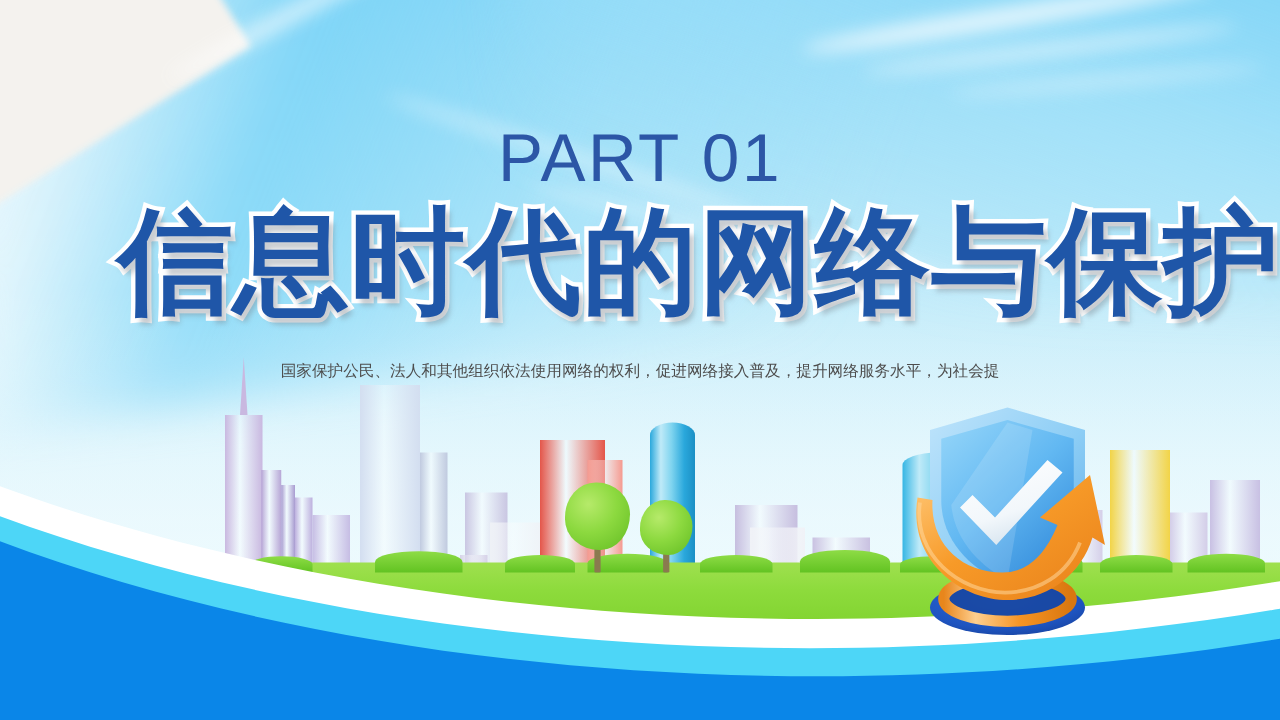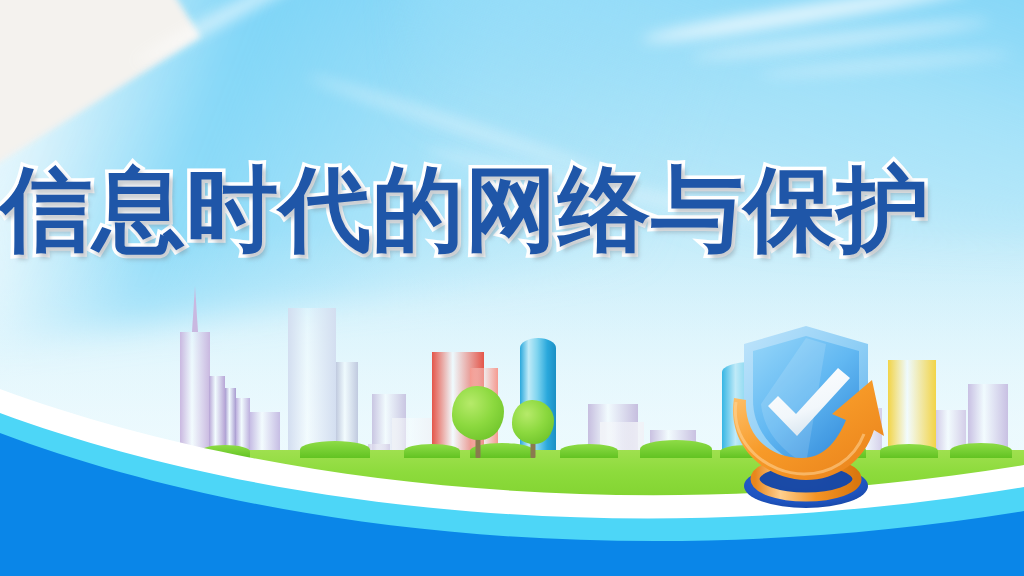--- a/index.html
+++ b/index.html
@@ -99,21 +99,21 @@
     position:absolute;left:0;right:0;top:96px;
     text-align:center;
     font-size:54px;
     letter-spacing:2px;
     color:#2c56a6;
     font-weight:400;
     font-family:"Liberation Sans","DejaVu Sans",sans-serif;
   }
   .main-title{
     position:absolute;left:0;right:0;top:160px;
-    text-align:left;
+    text-align:right;
     font-size:92px;
     line-height:1.08;
     font-weight:bold;
     color:#1f56a8;
     letter-spacing:1px;
     font-family:"DejaVu Sans","Liberation Sans",sans-serif;
     -webkit-text-stroke:7px #ffffff;
     paint-order:stroke fill;
     text-shadow:4px 5px 4px rgba(120,130,140,.40);
     white-space:nowrap;
@@ -254,19 +254,21 @@
     <path d="M100,20 L120,26 L100,146 C80,136 58,116 55,86 Z" fill="#ffffff" opacity="0.14"></path>
 
     <path d="M62,88 L72,78 L90,96 L132,50 L144,60 L91,118 Z" fill="url(#ckG)"></path>
 
     <path d="M28,80 C20,130 62,162 100,162 C130,162 158,144 168,112
              L178,118 L166,62 L126,96 L140,102
              C130,126 116,140 96,140 C62,140 38,116 40,82 Z" fill="url(#arrowG)"></path>
     <path d="M30,84 C24,126 62,156 98,156 C124,156 148,142 158,116" fill="none" stroke="#ffd79a" stroke-width="3" opacity="0.55"></path>
   </svg>
 
+  <div class="part-label">PART 01</div>
 
   <div class="main-title">信息时代的网络与保护</div>
 
   <div class="desc">
+    <span>国家保护公民、法人和其他组织依法使用网络的权利，促进网络接入普及，提升网络服务水平，为社会提</span>
   </div>
 
 </div>
 
 </body></html>

